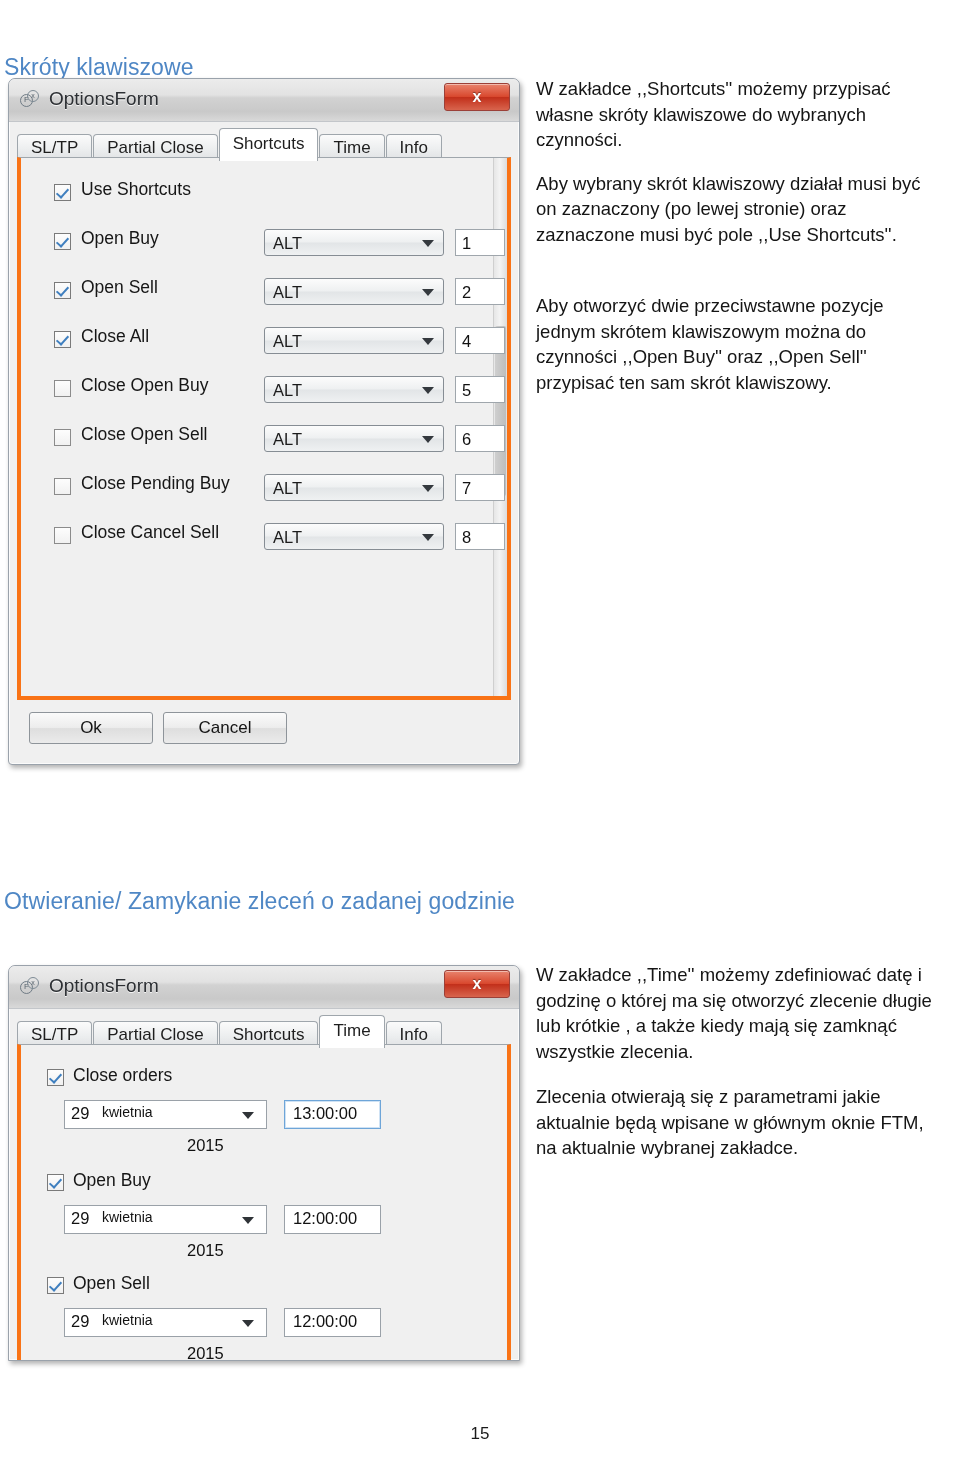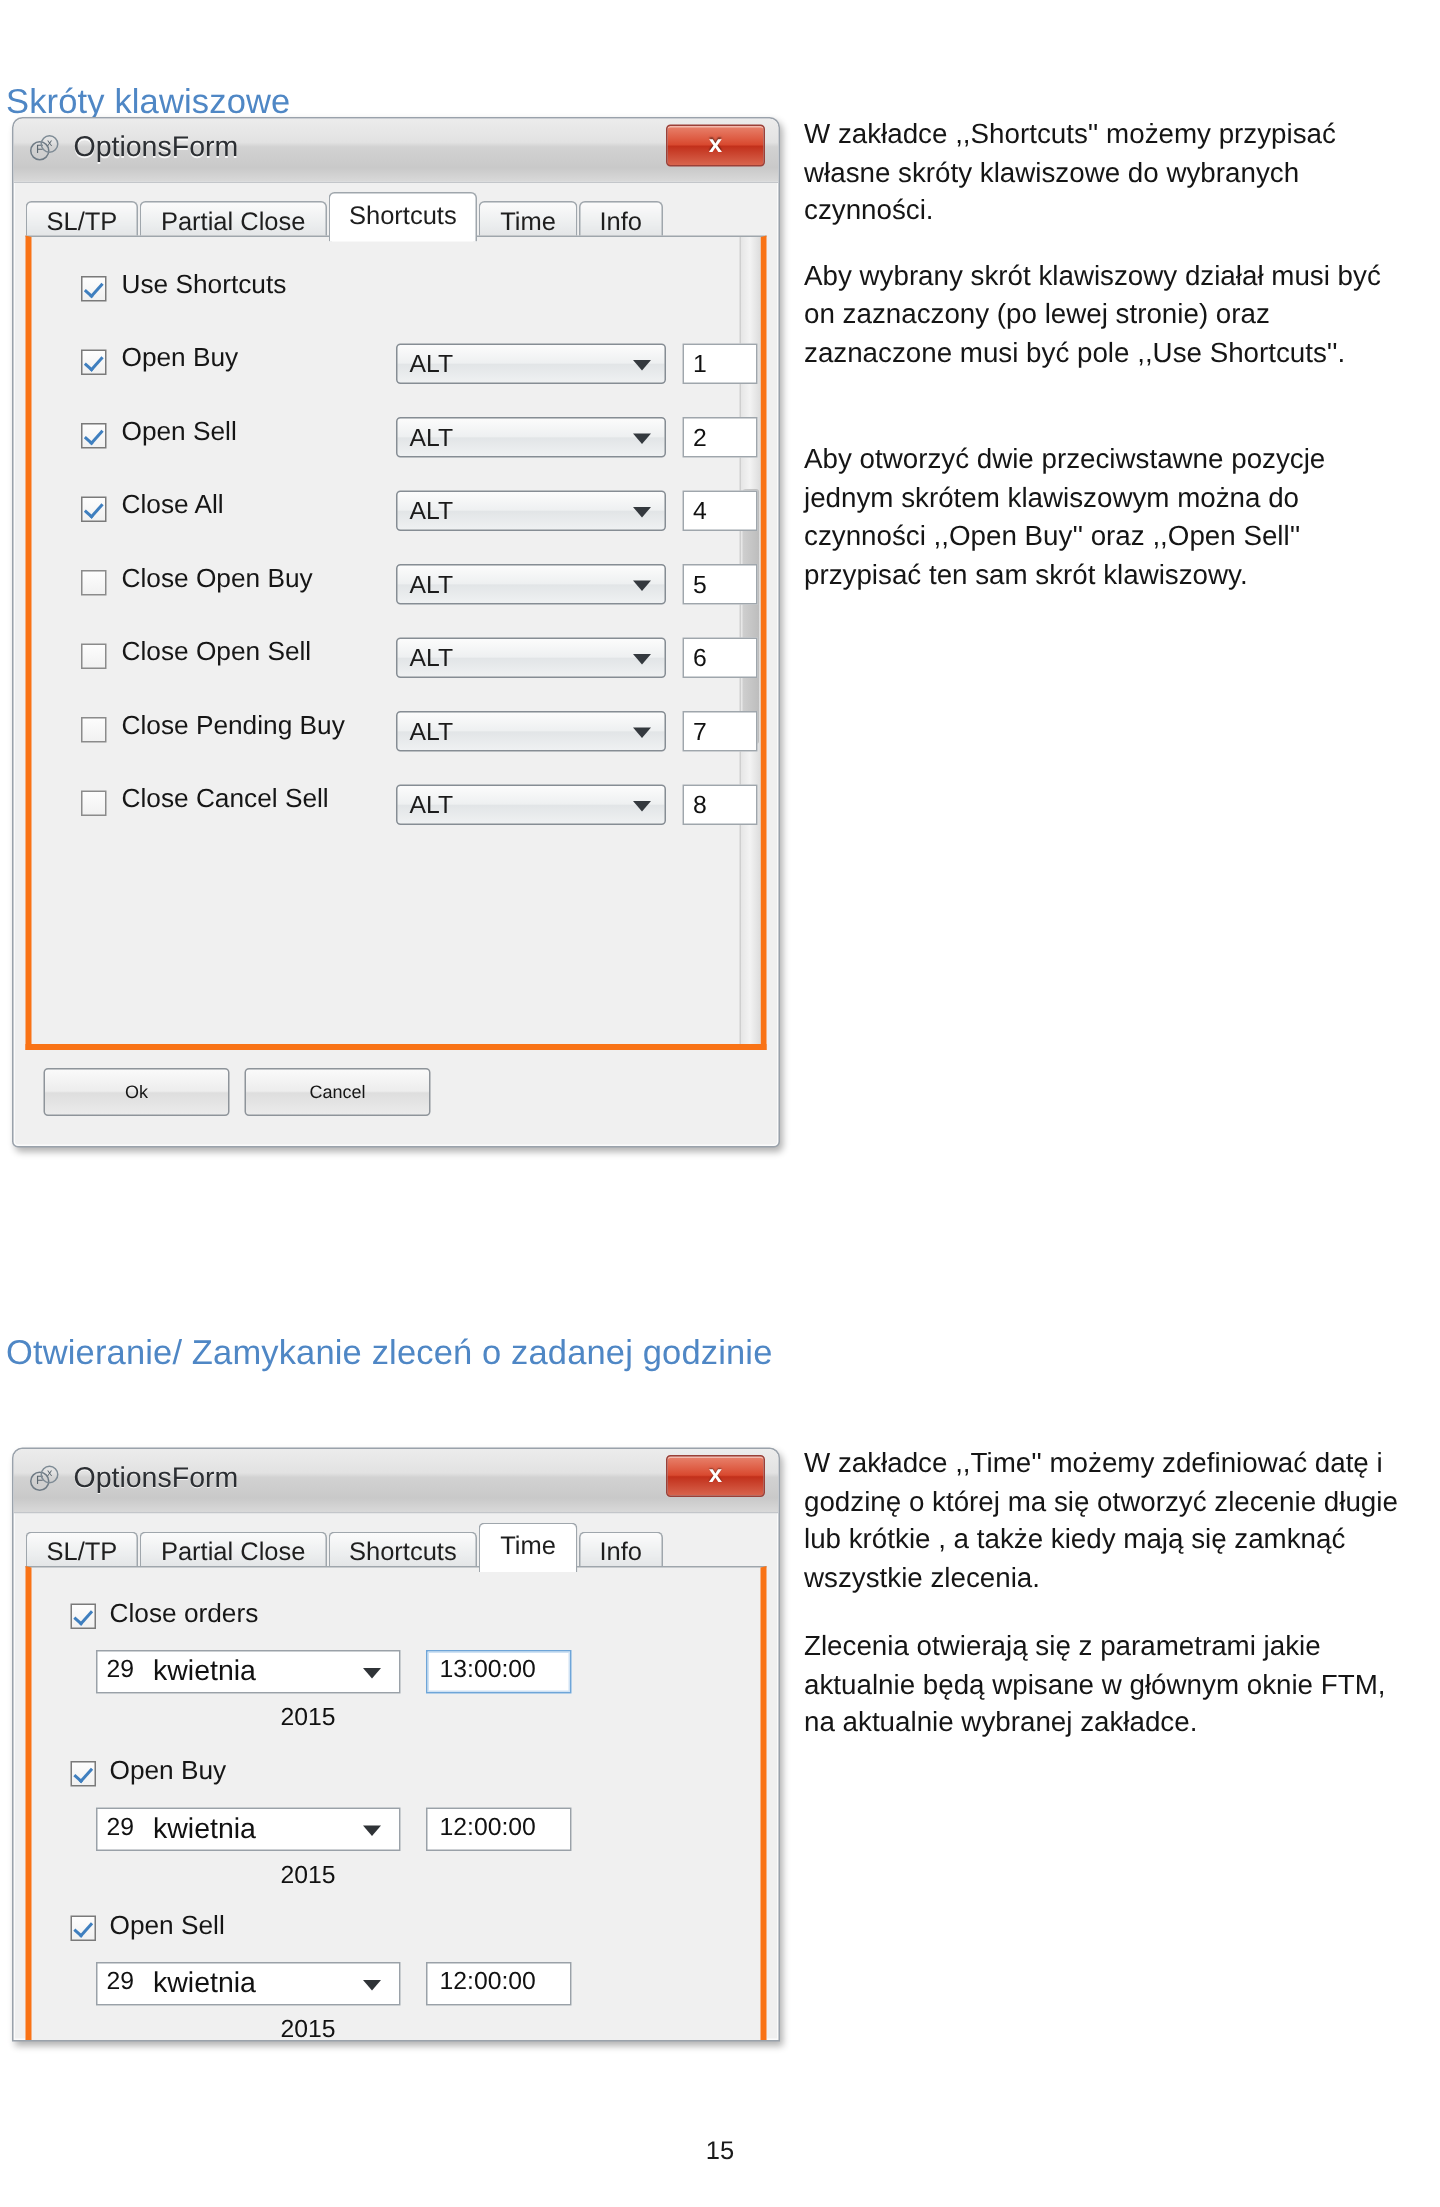--- a/index.html
+++ b/index.html
@@ -272,42 +272,42 @@
     height: 56px;
   }
   .dlg-btn {
     position: absolute;
     top: 12px;
     width: 124px; height: 32px;
     box-sizing: border-box;
     border: 1px solid #8e949a;
     border-radius: 3px;
     background: linear-gradient(to bottom, #fafafa 0%, #ededed 48%, #dedede 52%, #ebebeb 100%);
-    font-size: 12px;
+    font-size: 17px;
     color: #151515;
     line-height: 30px;
     text-align: center;
     cursor: pointer;
   }
   #btn-ok     { left: 12px; }
   #btn-cancel { left: 146px; }
 
   
   .time-group { position: absolute; left: 0; right: 0; }
   .datebox {
     position: absolute;
     left: 43px;
     width: 203px; height: 29px;
     box-sizing: border-box;
     border: 1px solid #9aa1a8;
     background: #ffffff;
     cursor: pointer;
   }
   .date-day   { position: absolute; left: 6px;   top: 3px; font-size: 16.5px; color: #111; }
-  .date-month { position: absolute; left: 37px;  top: 3px; font-size: 19px; color: #111; }
+  .date-month { position: absolute; left: 37px;  top: 3px; font-size: 14px; color: #111; }
   .date-year  { position: absolute; left: 122px; top: 3px; font-size: 16.5px; color: #111; margin-top: 32px; }
   .date-arrow {
     position: absolute;
     right: 12px; top: 11px;
     width: 0; height: 0;
     border-left: 6px solid transparent;
     border-right: 6px solid transparent;
     border-top: 7px solid #2f3337;
   }
   .timebox {

